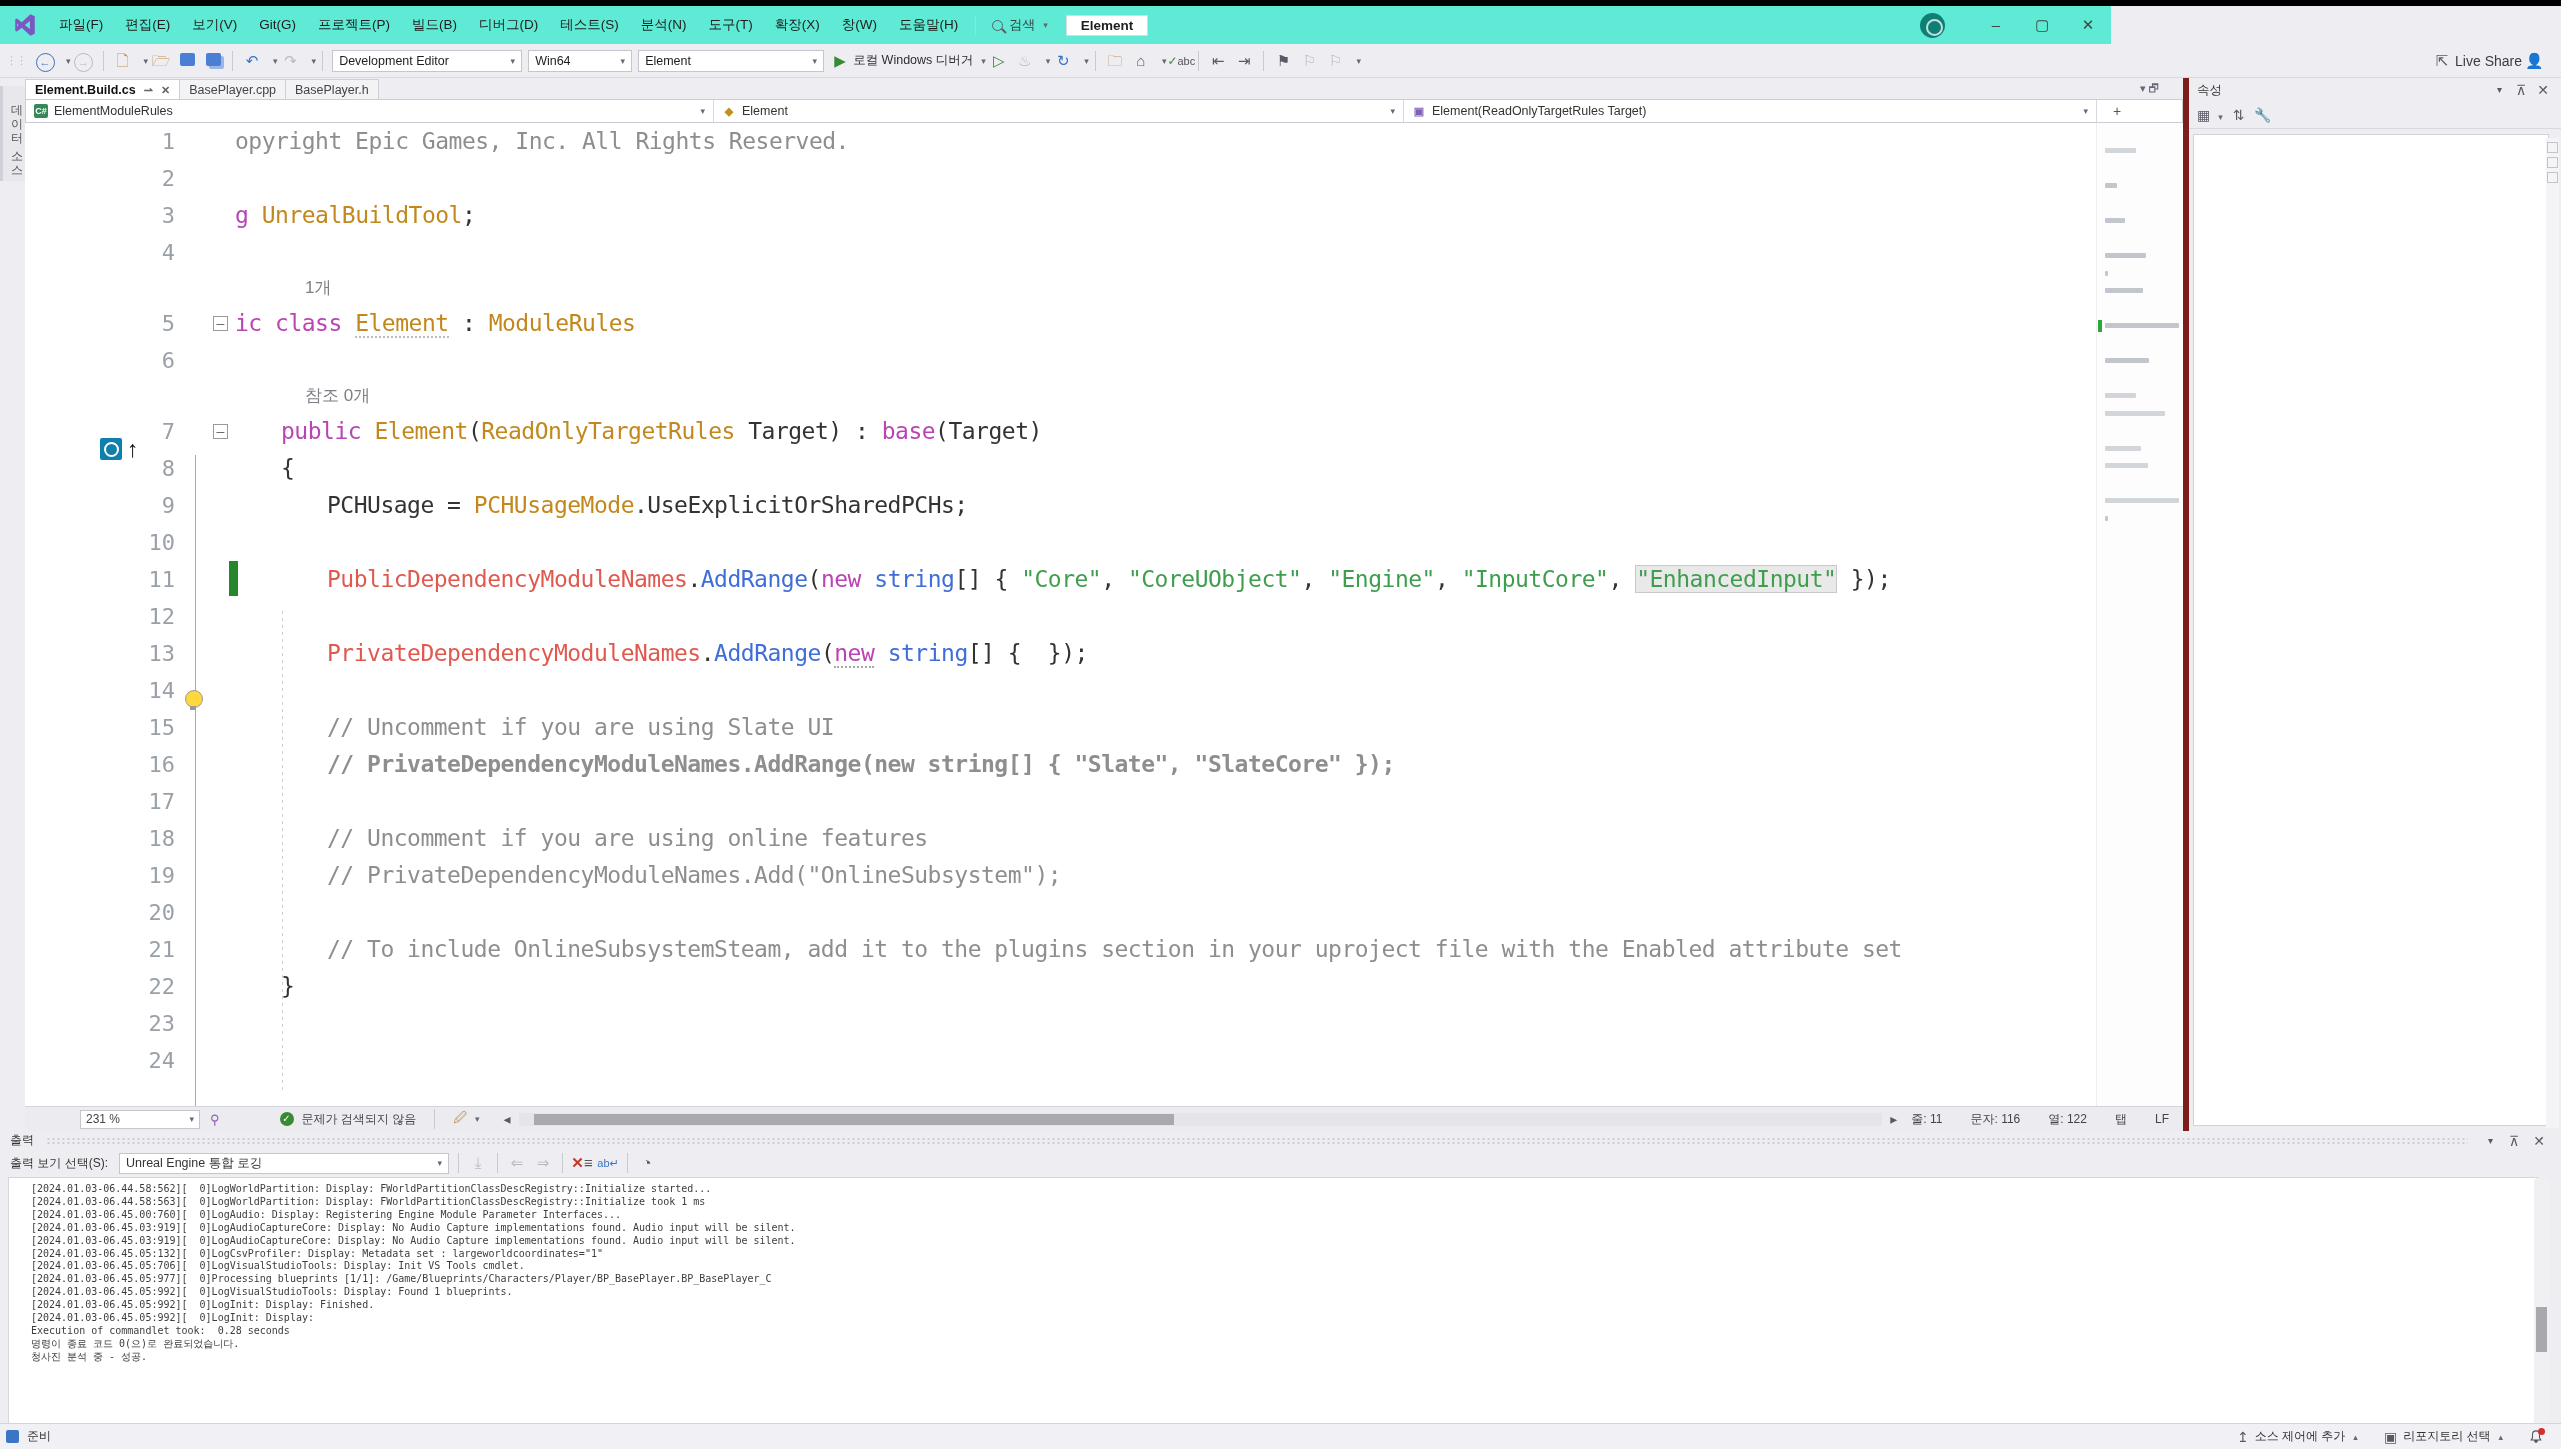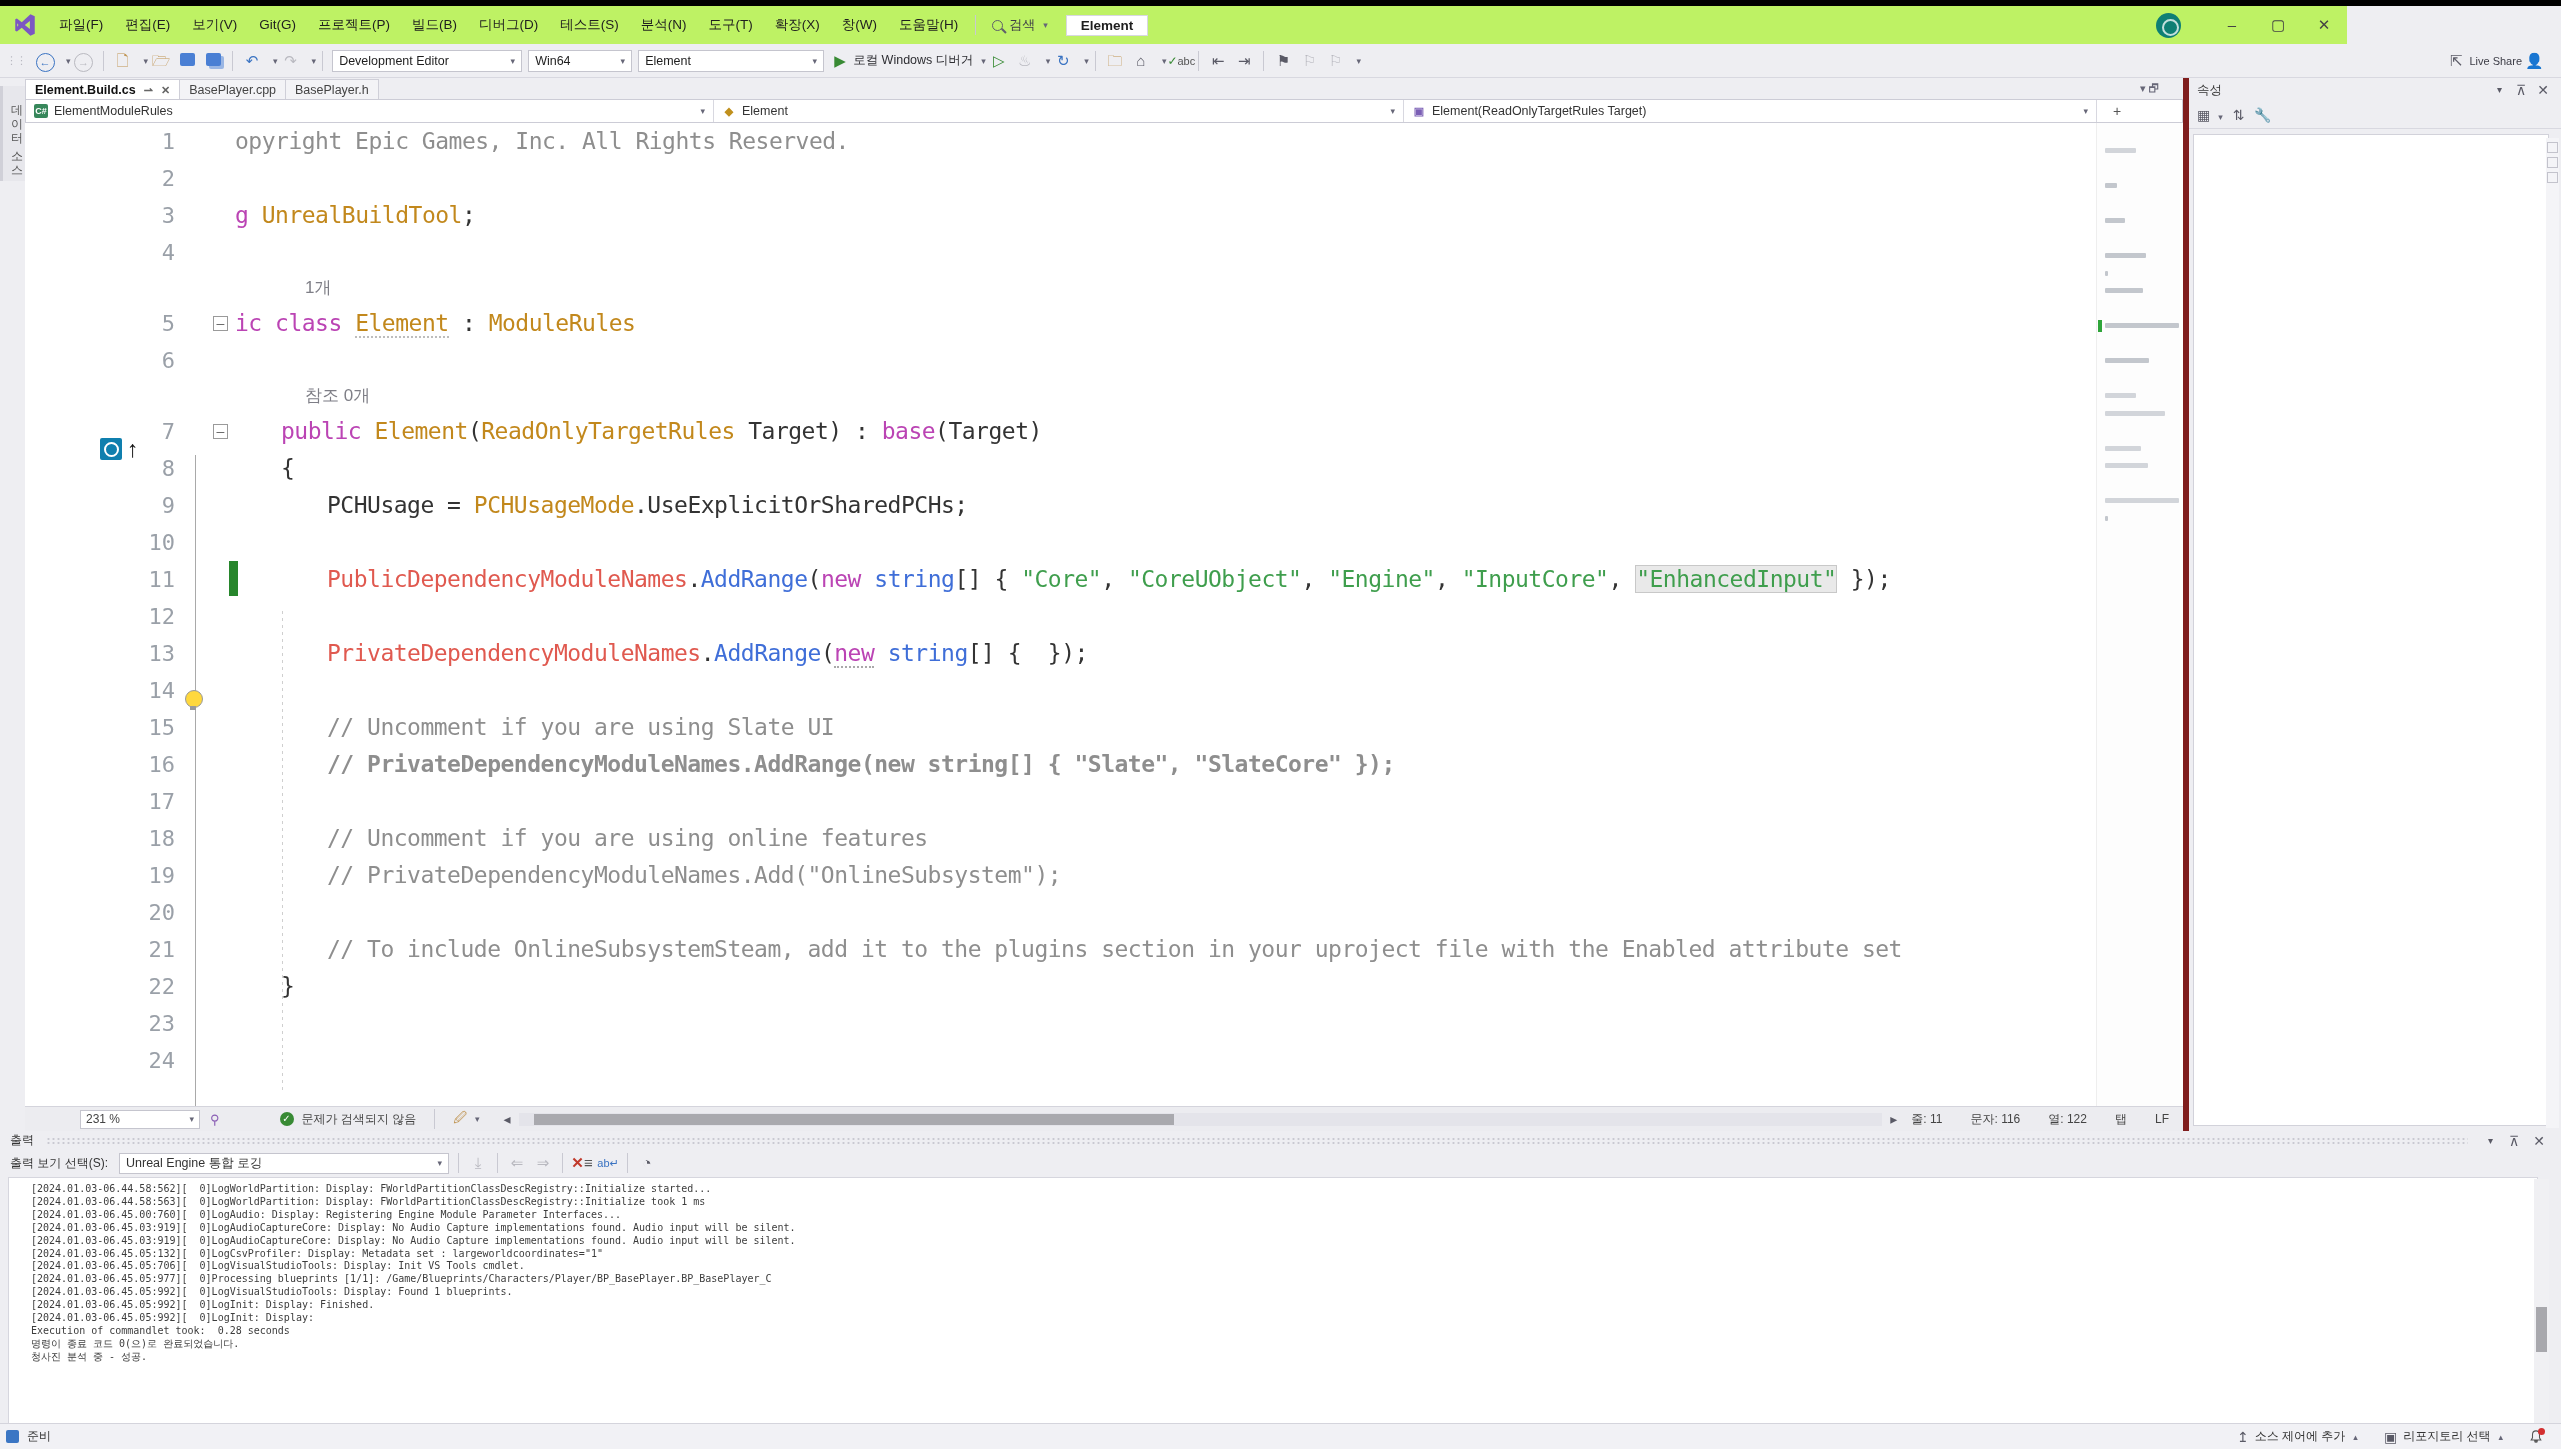--- a/index.html
+++ b/index.html
@@ -4,21 +4,21 @@
 <style>
   html,body{margin:0;padding:0;background:#555;}
   #app{position:relative;width:2561px;height:1449px;background:#eeeef2;overflow:hidden;
        font-family:"Liberation Sans",sans-serif;color:#1e1e1e;}
   .abs{position:absolute;}
   .flex{display:flex;align-items:center;}
   .sep{width:1px;height:20px;background:#c9c9d2;margin:0 6px;}
   .glyph{color:#5a5a66;font-size:14px;line-height:1;}
   
   #topblack{left:0;top:0;width:2561px;height:6px;background:#000;}
-  #titlebar{left:0;top:6px;width:2347px;height:38px;background:#bef264;}
+  #titlebar{left:0;top:6px;width:2111px;height:38px;background:#5eead4;}
   .menu-item{padding:0 11px;font-size:13.5px;color:#1e1e1e;height:28px;line-height:28px;}
   #vslogo{width:26px;height:26px;margin:0 10px 0 12px;}
   .titlebox{background:#fff;border:1px solid #d8d8e0;padding:2px 14px;font-weight:bold;font-size:13.5px;}
   .winbtn{width:46px;height:34px;text-align:center;line-height:34px;font-size:15px;color:#444;}
   #avatar{width:25px;height:25px;border-radius:50%;background:#0e7f74;margin-right:28px;position:relative;}
   #avatar:after{content:"";position:absolute;left:6px;top:6px;width:13px;height:13px;border-radius:50%;
      border:2px solid rgba(255,255,255,.75);}
   .mag{display:inline-block;width:9px;height:9px;border:1.6px solid #5f5f6a;border-radius:50%;position:relative;margin-right:6px;}
   .mag:after{content:"";position:absolute;left:8px;top:9px;width:6px;height:1.6px;background:#5f5f6a;transform:rotate(45deg);}
   
@@ -200,21 +200,21 @@
     <div class="sep"></div>
     <span class="tbi glyph">⇤</span>
     <span class="tbi glyph">⇥</span>
     <div class="sep"></div>
     <span class="tbi glyph">⚑</span>
     <span class="tbi grayed">⚐</span>
     <span class="tbi grayed">⚐</span>
     <span class="caret">▾</span>
     <div style="flex:1;"></div>
     <span class="tbi glyph">⇱</span>
-    <span style="font-size:11px;color:#3c3c46;">Live Share</span>
+    <span style="font-size:14px;color:#3c3c46;">Live Share</span>
     <span class="tbi glyph" style="margin-right:14px;">👤</span>
   </div>
 
   <div class="abs" id="leftrail">
     <div id="railtab">데이터 소스</div>
   </div>
 
   <div class="abs" id="tabstrip">
       <div class="tab active">
         <span>Element.Build.cs</span>

